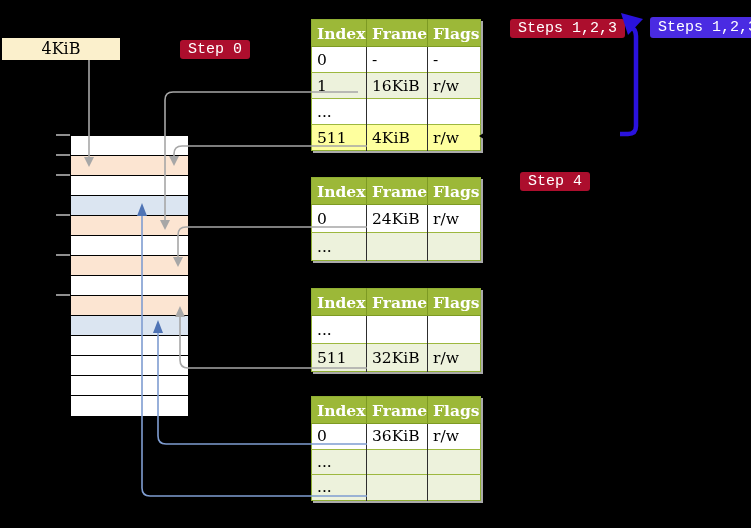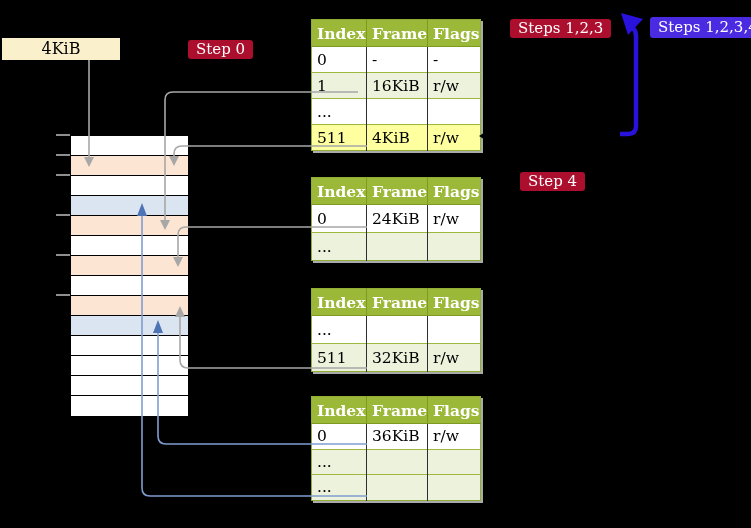--- a/index.html
+++ b/index.html
@@ -3,24 +3,24 @@
 <meta charset="utf-8">
 <style>
   html,body{margin:0;padding:0;}
   body{width:751px;height:528px;background:#000;position:relative;overflow:hidden;
        font-family:"DejaVu Serif","Liberation Serif",serif;}
   .abs{position:absolute;}
   
   .frame-label{left:2px;top:38px;width:118px;height:22px;background:#fbf0cc;color:#000;
     font-size:16px;text-align:center;line-height:22px;}
   
-  .badge{border-radius:3px;color:#fff;font-size:15px;line-height:19px;padding:0 8px;white-space:nowrap;}
+  .badge{border-radius:3px;color:#fff;font-size:15px;line-height:19px;padding:0 8px;white-space:nowrap;font-family:Liberation Mono, monospace;}
   .badge-red{background:#ac0e2d;}
   .badge-blue{background:#4a2be2;}
-  #b-step0{left:188px;top:40px;}
+  #b-step0{left:180px;top:40px;}
   #b-steps123{left:510px;top:19px;}
   #b-steps1234{left:650px;top:17px;line-height:21px;}
   #b-step4{left:520px;top:172px;}
   
   .mem{left:70px;top:135px;width:119px;height:281px;border:1.5px solid #000;box-sizing:border-box;}
   .mrow{height:20px;box-sizing:border-box;border-bottom:1.5px solid #000;}
   .mrow:last-child{border-bottom:none;}
   .mrow-free{background:#ffffff;}
   .mrow-table{background:#fce5d2;}
   .mrow-mapped{background:#dbe5f1;}

